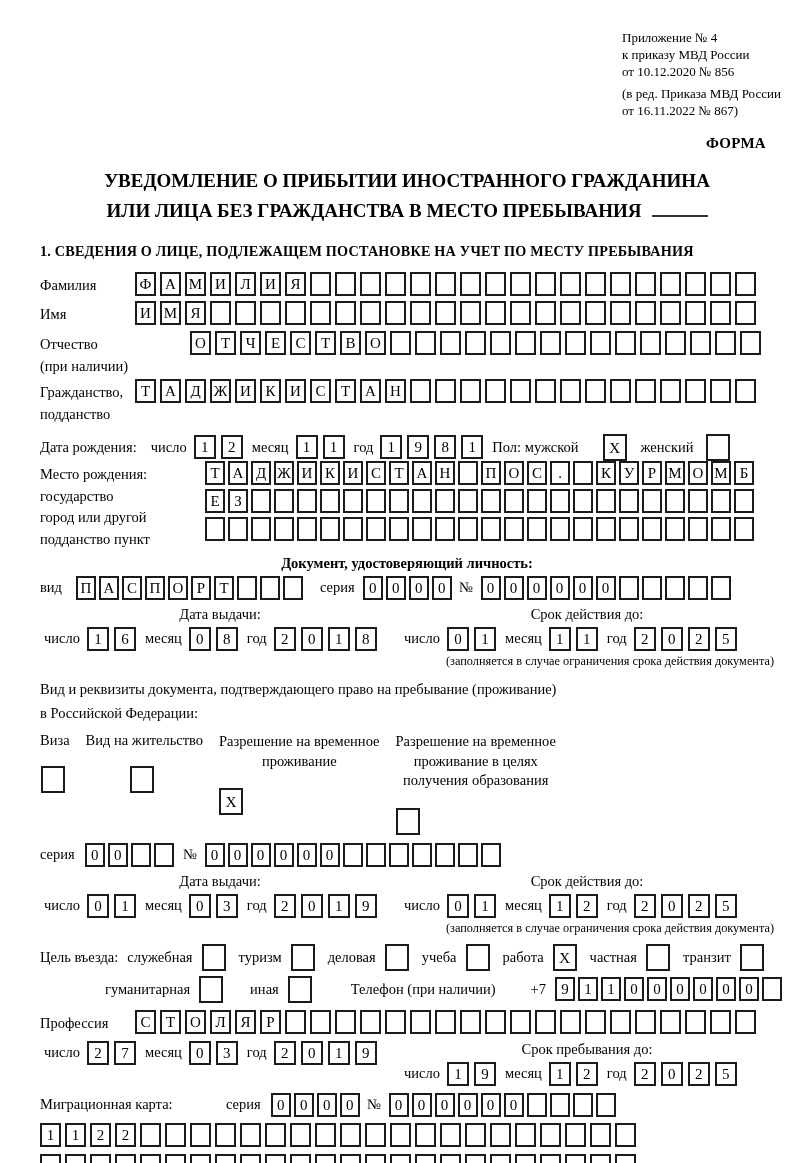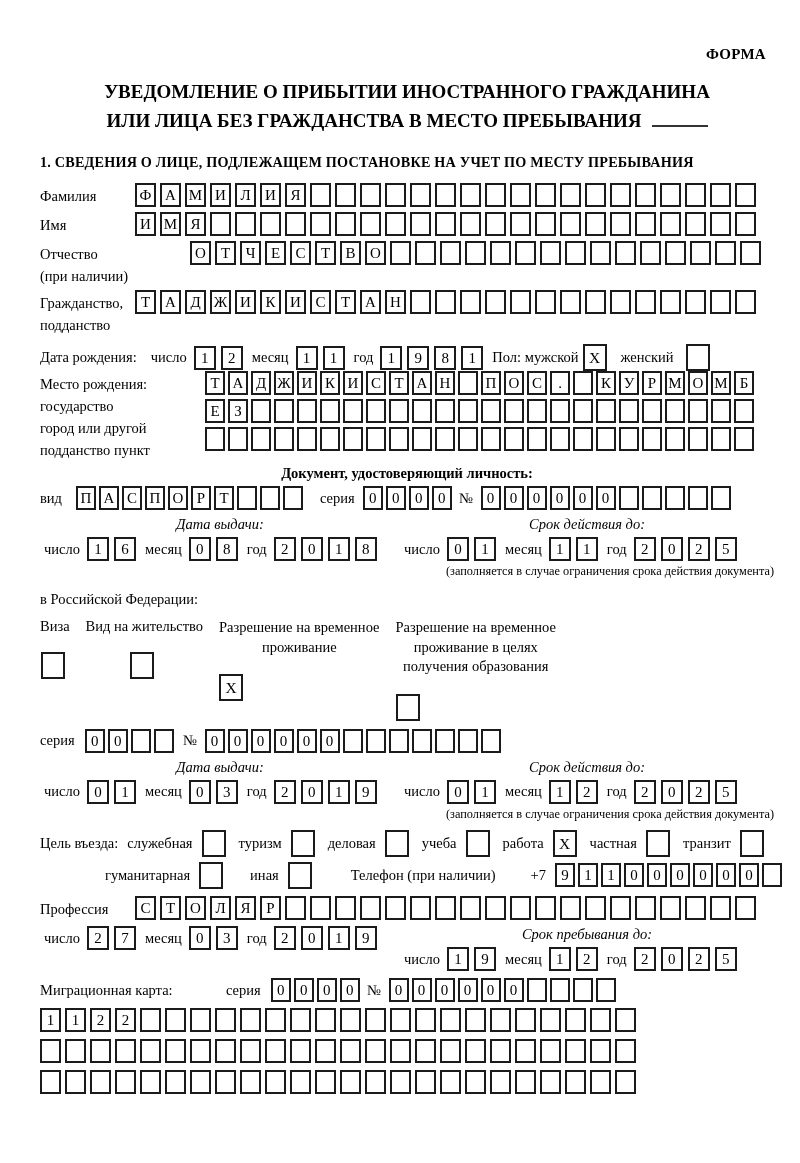--- a/index.html
+++ b/index.html
@@ -40,37 +40,44 @@
   .dlbl { margin:0 7px 0 0; white-space:nowrap; }
   .dgroup .dlbl { margin-left:4px; }
 
   .chk .cell { width:24px; height:27px; line-height:23px; font-size:15.5px; }
 
   .center-bold { text-align:center; font-weight:bold; margin-top:4px; font-size:14.5px; }
 
   .datepair { display:flex; margin-top:6px; }
   .dcol-l { flex:0 0 360px; }
   .dcol-r { flex:1; }
-  .dhead { text-align:center; margin-bottom:4px;font-style:italic; }
+  .dhead { text-align:center; margin-bottom:4px; }
   .note { font-size:12.3px; text-align:right; margin-top:3px; }
 
   .optrow { display:flex; align-items:flex-start; margin-top:6px; gap:16px; }
   .opt { display:flex; align-items:flex-start; gap:17px;flex-direction:column; }
   .opt.mid { align-items:center; }
   .olines { text-align:center; line-height:1.35; }
 
   .prow { display:flex; align-items:center; gap:9px; }
   .gap-l { margin-left:14px; }
   .gap-xl { margin-left:26px; }
 </style>
 </head>
 <body>
 
 <div class="page">
 
+  <div class="ref">
+    <div>Приложение № 4</div>
+    <div>к приказу МВД России</div>
+    <div>от 10.12.2020 № 856</div>
+    <div class="amend">(в ред. Приказа МВД России</div>
+    <div>от 16.11.2022 № 867)</div>
+  </div>
 
   <div class="forma">ФОРМА</div>
 
   <div class="title">
     <div>УВЕДОМЛЕНИЕ О ПРИБЫТИИ ИНОСТРАННОГО ГРАЖДАНИНА</div>
     <div>
       <span>ИЛИ ЛИЦА БЕЗ ГРАЖДАНСТВА В МЕСТО ПРЕБЫВАНИЯ</span><span class="blank-line"></span>
     </div>
   </div>
 
@@ -218,21 +225,21 @@
           <span class="cell">1</span>
         </span>
       <span class="dlbl">год</span>
       <span class="cells">
           <span class="cell">1</span>
           <span class="cell">9</span>
           <span class="cell">8</span>
           <span class="cell">1</span>
         </span>
     </div>
-    <span class="lbl" style="margin-left:4px;margin-right:4px">Пол: мужской</span>
+    <span class="lbl" style="margin-left:4px;margin-right:24px">Пол: мужской</span>
     <span class="cells chk">
         <span class="cell">X</span>
       </span>
     <span class="lbl" style="margin-left:10px;margin-right:12px">женский</span>
     <span class="cells chk">
         <span class="cell"></span>
       </span>
   </div>
 
   <div class="frow" style="">
@@ -405,20 +412,21 @@
             <span class="cell">0</span>
             <span class="cell">2</span>
             <span class="cell">5</span>
           </span>
       </div>
       <div class="note">(заполняется в случае ограничения срока действия документа)</div>
     </div>
   </div>
 
   <div style="margin-top:8px;line-height:1.7">
+    <div>Вид и реквизиты документа, подтверждающего право на пребывание (проживание)</div>
     <div>в Российской Федерации:</div>
   </div>
 
   <div class="optrow">
     <div class="opt mid">
       <span>Виза</span>
       <span class="cells chk">
           <span class="cell"></span>
         </span>
     </div>

